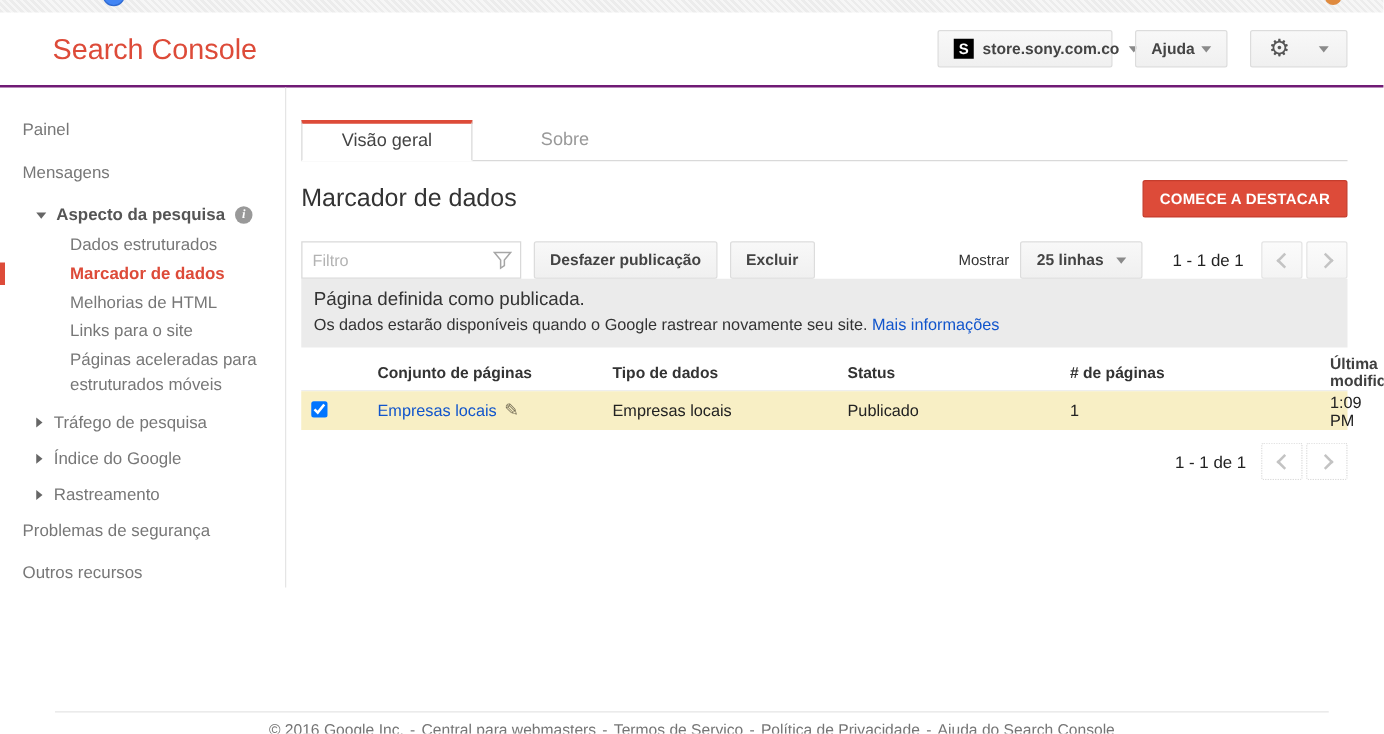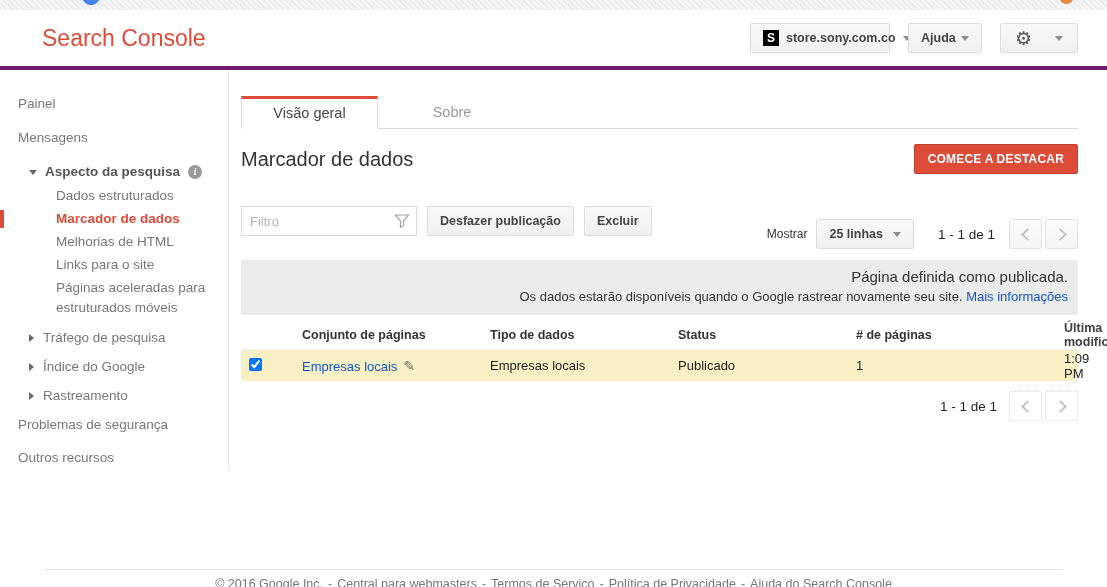--- a/index.html
+++ b/index.html
@@ -13,21 +13,21 @@
   .topstrip {
     position:relative; height:10px;
     background:repeating-linear-gradient(45deg,#ececec 0 2px,#f6f6f6 2px 4px);
   }
   .blue-dot { position:absolute; left:82px; top:-13px; width:18px; height:18px;
     border-radius:50%; background:#4285f4; border:1px solid #2f6ad1; }
   .orange-dot { position:absolute; left:1060px; top:-8px; width:13px; height:12px;
     border-radius:50%; background:#df8a3e; }
 
   
-  .header { height:60px; border-bottom:4px solid #701a75;
+  .header { height:60px; border-bottom:2px solid #701a75;
     display:flex; align-items:center; padding:0 29px 0 42px; background:#fff; }
   .logo { color:#dd4b39; font-size:23px; }
   .header-controls { margin-left:auto; display:flex; align-items:center; gap:18px; }
   .gwt-btn {
     background:linear-gradient(#f8f8f8,#f0f0f0); border:1px solid #dcdcdc;
     border-radius:2px; color:#444; font-weight:bold; font-size:12.5px;
     height:30px; display:inline-flex; align-items:center; padding:0 12px; cursor:pointer;
     font-family:inherit;
   }
   .caret { width:0; height:0; border-left:4px solid transparent;
@@ -80,34 +80,34 @@
     font-weight:bold; font-size:12px; padding:7px 13px; cursor:pointer; letter-spacing:.2px;
     font-family:inherit; }
 
   .toolbar { margin-top:19px; display:flex; align-items:center; }
   .filter-wrap { position:relative; width:176px; }
   .filter-input { width:176px; height:30px; border:1px solid #d9d9d9; padding:0 30px 0 8px;
     font-size:13px; color:#333; font-family:inherit; }
   .filter-input::placeholder { color:#b3b3b3; }
   .funnel { position:absolute; right:7px; top:7px; }
   .toolbar .act-btn { margin-left:10px; }
-  .toolbar-right { margin-left:auto; display:flex; align-items:center;margin-top:26px; }
+  .toolbar-right { margin-left:auto; display:flex; align-items:center; }
   .show-label { font-size:12px; color:#333; margin-right:9px; }
   .rows-btn { gap:10px; }
   .range-text { font-size:13.5px; color:#222; margin:0 11px 0 24px; }
   .pg-btn { width:33px; height:30px; border:1px solid #e3e3e3; border-radius:2px;
     background:linear-gradient(#fbfbfb,#f4f4f4); display:inline-flex; align-items:center;
     justify-content:center; margin-left:3px; cursor:default; }
   .pg-btn.dotted { border:1px dotted #d8d8d8; background:#fff; }
   .chev { width:9px; height:9px; border-top:2px solid #c3c3c3; border-right:2px solid #c3c3c3;
     display:inline-block; }
   .chev.left { transform:rotate(-135deg); margin-left:3px; }
   .chev.right { transform:rotate(45deg); margin-right:3px; }
 
-  .banner { margin-top:11px; background:#ebebeb; text-align:right; padding:8px 10px 11px; }
+  .banner { background:#ebebeb; text-align:left; padding:8px 10px 11px; }
   .banner-title { font-size:15px; color:#333; }
   .banner-body { font-size:13px; color:#333; margin-top:4px; }
   .banner-link { color:#1155cc; text-decoration:none; cursor:pointer; }
 
   .grid-cols { display:grid; grid-template-columns:33px 160px 160px 150px 180px 1fr; align-items:center;gap:28px; }
   .thead { height:29px; margin-top:6px; border-bottom:1px solid #eee; }
   .th { font-size:12.5px; font-weight:bold; color:#333; }
   .th.sorted { color:#404040; display:flex; align-items:flex-end; }
   .sort-caret { width:0; height:0; border-left:4px solid transparent; border-right:4px solid transparent;
     border-top:5px solid #dd4b39; margin-left:7px; }

